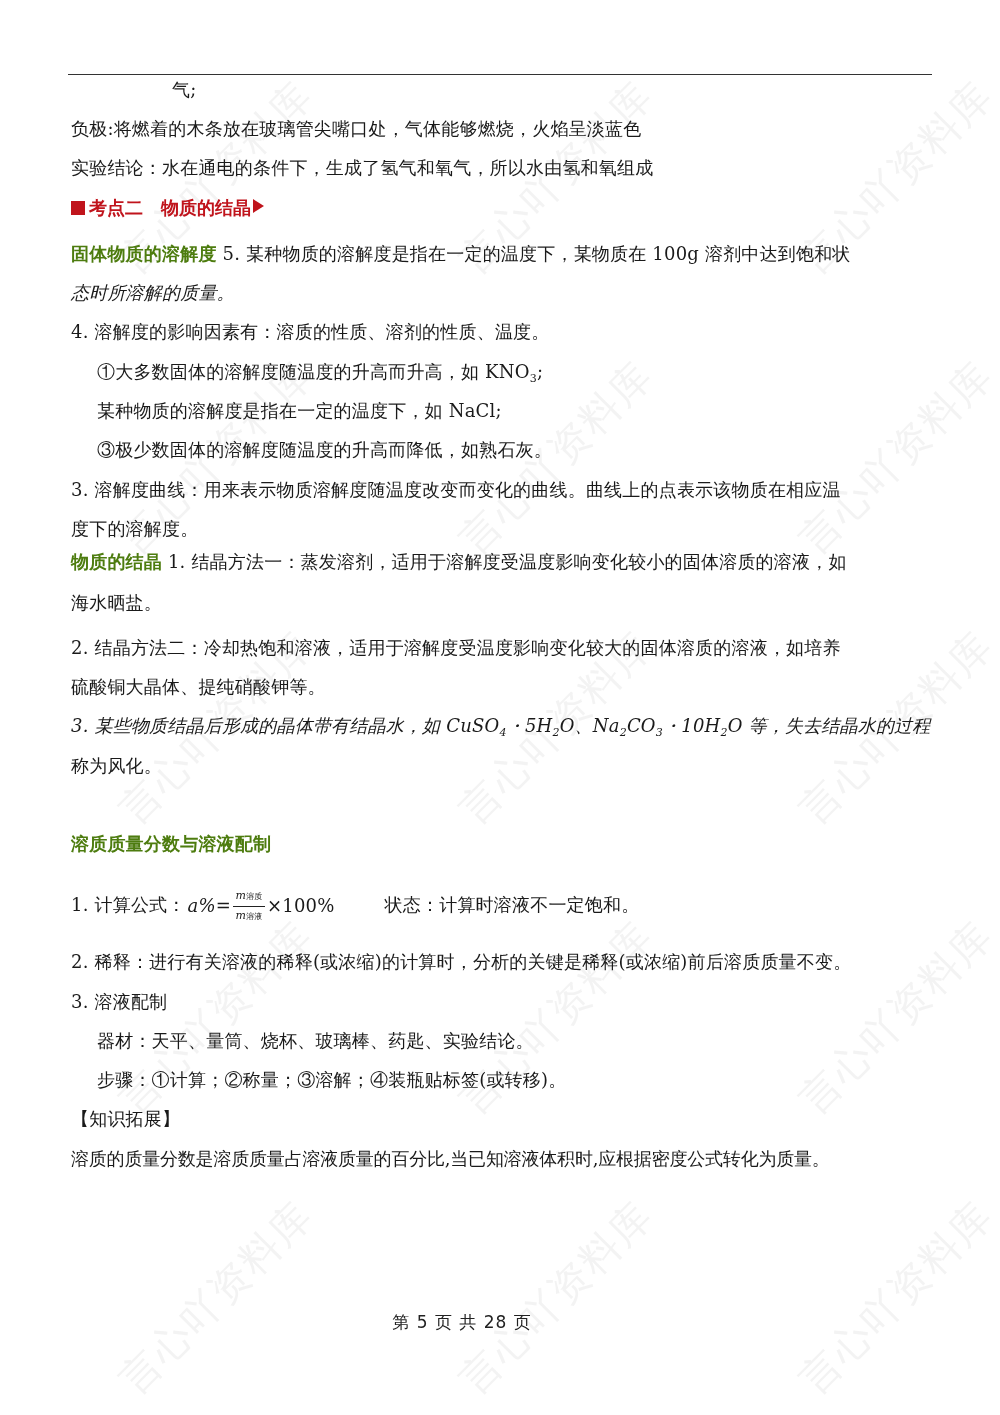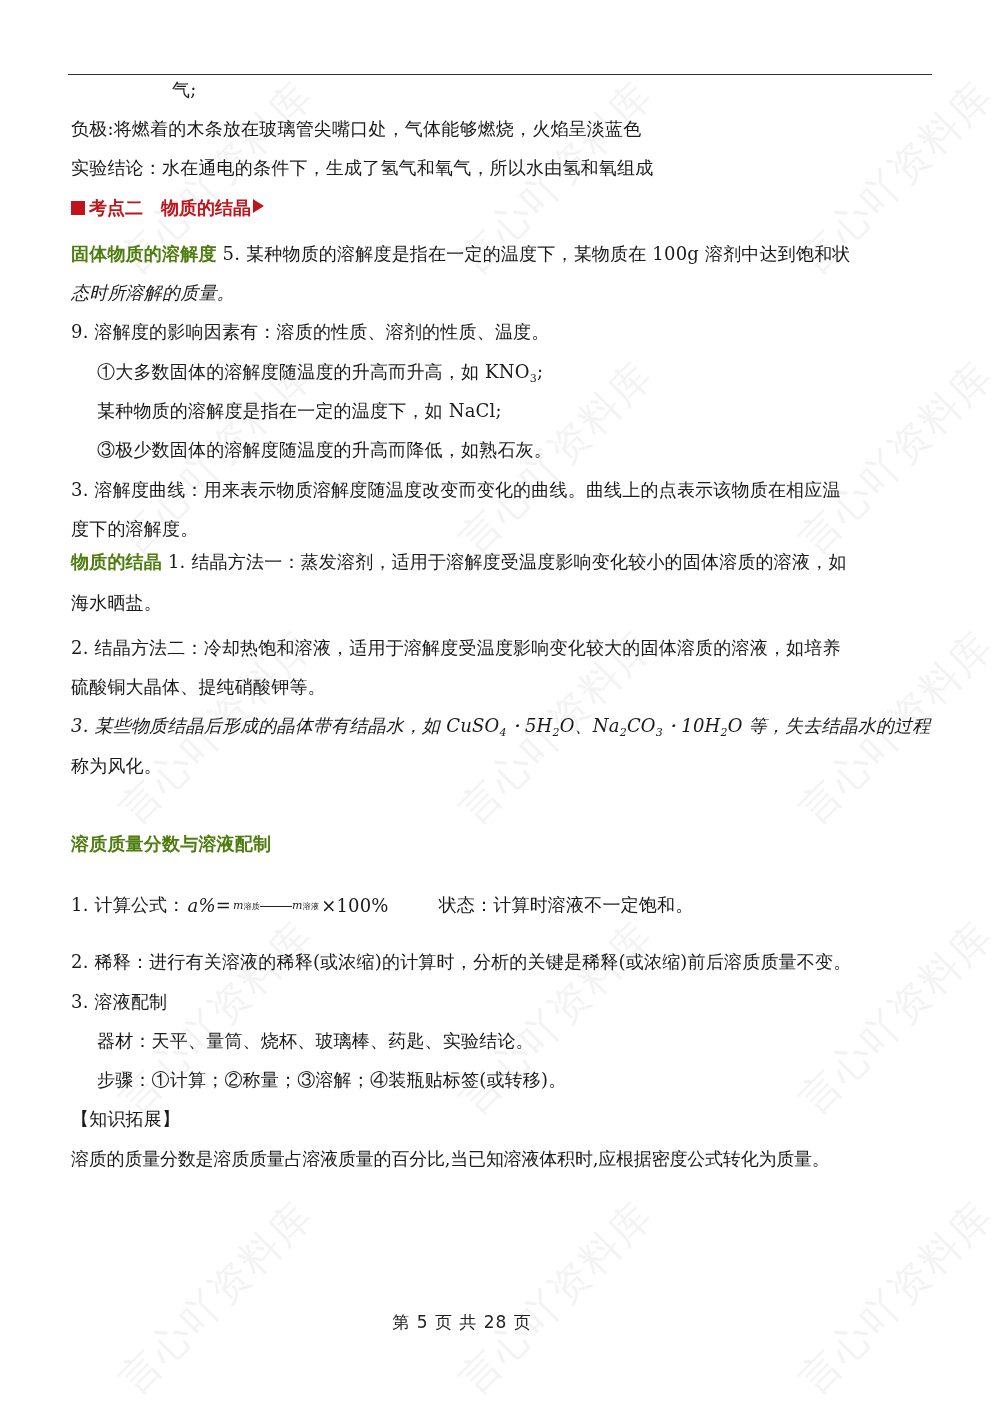--- a/index.html
+++ b/index.html
@@ -24,21 +24,21 @@
       color: #c0141c; font-weight: bold; white-space: nowrap;
     }
     .square { display: inline-block; width: 14px; height: 14px; background: #c0141c; margin-right: 4px; vertical-align: -1px; }
     .tri {
       display: inline-block; width: 0; height: 0; vertical-align: 1px; margin-left: 2px;
       border-top: 7px solid transparent; border-bottom: 7px solid transparent; border-left: 11px solid #c0141c;
     }
     .formula {
       display: inline-flex; align-items: center; vertical-align: middle; margin-left: 2px;
     }
-    .frac { display: inline-flex; flex-direction: row; align-items: center; margin: 0 2px; }
+    .frac { display: inline-flex; flex-direction: column; align-items: center; margin: 0 2px; }
     .frac .num, .frac .den { font-size: 11px; font-style: italic; line-height: 14px; }
     .frac .num small, .frac .den small { font-size: 8px; font-style: normal; }
     .frac .bar { width: 32px; border-top: 1px solid #222; margin: 2px 0; }
     .footer {
       position: absolute; top: 1311px; left: 0; width: 924px; text-align: center;
       font-family: "DejaVu Sans", "Liberation Sans", sans-serif; font-size: 17px; color: #222;
       letter-spacing: 1px;
     }
     .wm {
       position: absolute; font-family: "DejaVu Sans", sans-serif; font-size: 40px;
@@ -72,21 +72,21 @@
 <div class="line" style="top:156px;">实验结论：水在通电的条件下，生成了氢气和氧气，所以水由氢和氧组成</div>
 
 <div class="section-head" style="top:196px;">
   <span class="square"></span><span>考点二　物质的结晶</span><span class="tri"></span>
 </div>
 
 <div class="line" style="top:242px;">
   <span class="red">固体物质的溶解度</span><span> 5. 某种物质的溶解度是指在一定的温度下，某物质在 100g 溶剂中达到饱和状</span>
 </div>
 <div class="line" style="top:281px;font-style:italic;">态时所溶解的质量。</div>
-<div class="line" style="top:320px;">9. 溶解度的影响因素有：溶质的性质、溶剂的性质、温度。</div>
+<div class="line" style="top:320px;">4. 溶解度的影响因素有：溶质的性质、溶剂的性质、温度。</div>
 <div class="line indent" style="top:360px;">
   <span>①大多数固体的溶解度随温度的升高而升高，如 KNO</span><span class="sub">3</span><span>;</span>
 </div>
 <div class="line indent" style="top:399px;">某种物质的溶解度是指在一定的温度下，如 NaCl;</div>
 <div class="line indent" style="top:438px;">③极少数固体的溶解度随温度的升高而降低，如熟石灰。</div>
 <div class="line" style="top:478px;">3. 溶解度曲线：用来表示物质溶解度随温度改变而变化的曲线。曲线上的点表示该物质在相应温</div>
 <div class="line" style="top:517px;">度下的溶解度。</div>
 
 <div class="line" style="top:550px;text-align:right;">
   <span class="red">物质的结晶</span><span> 1. 结晶方法一：蒸发溶剂，适用于溶解度受温度影响变化较小的固体溶质的溶液，如</span>

